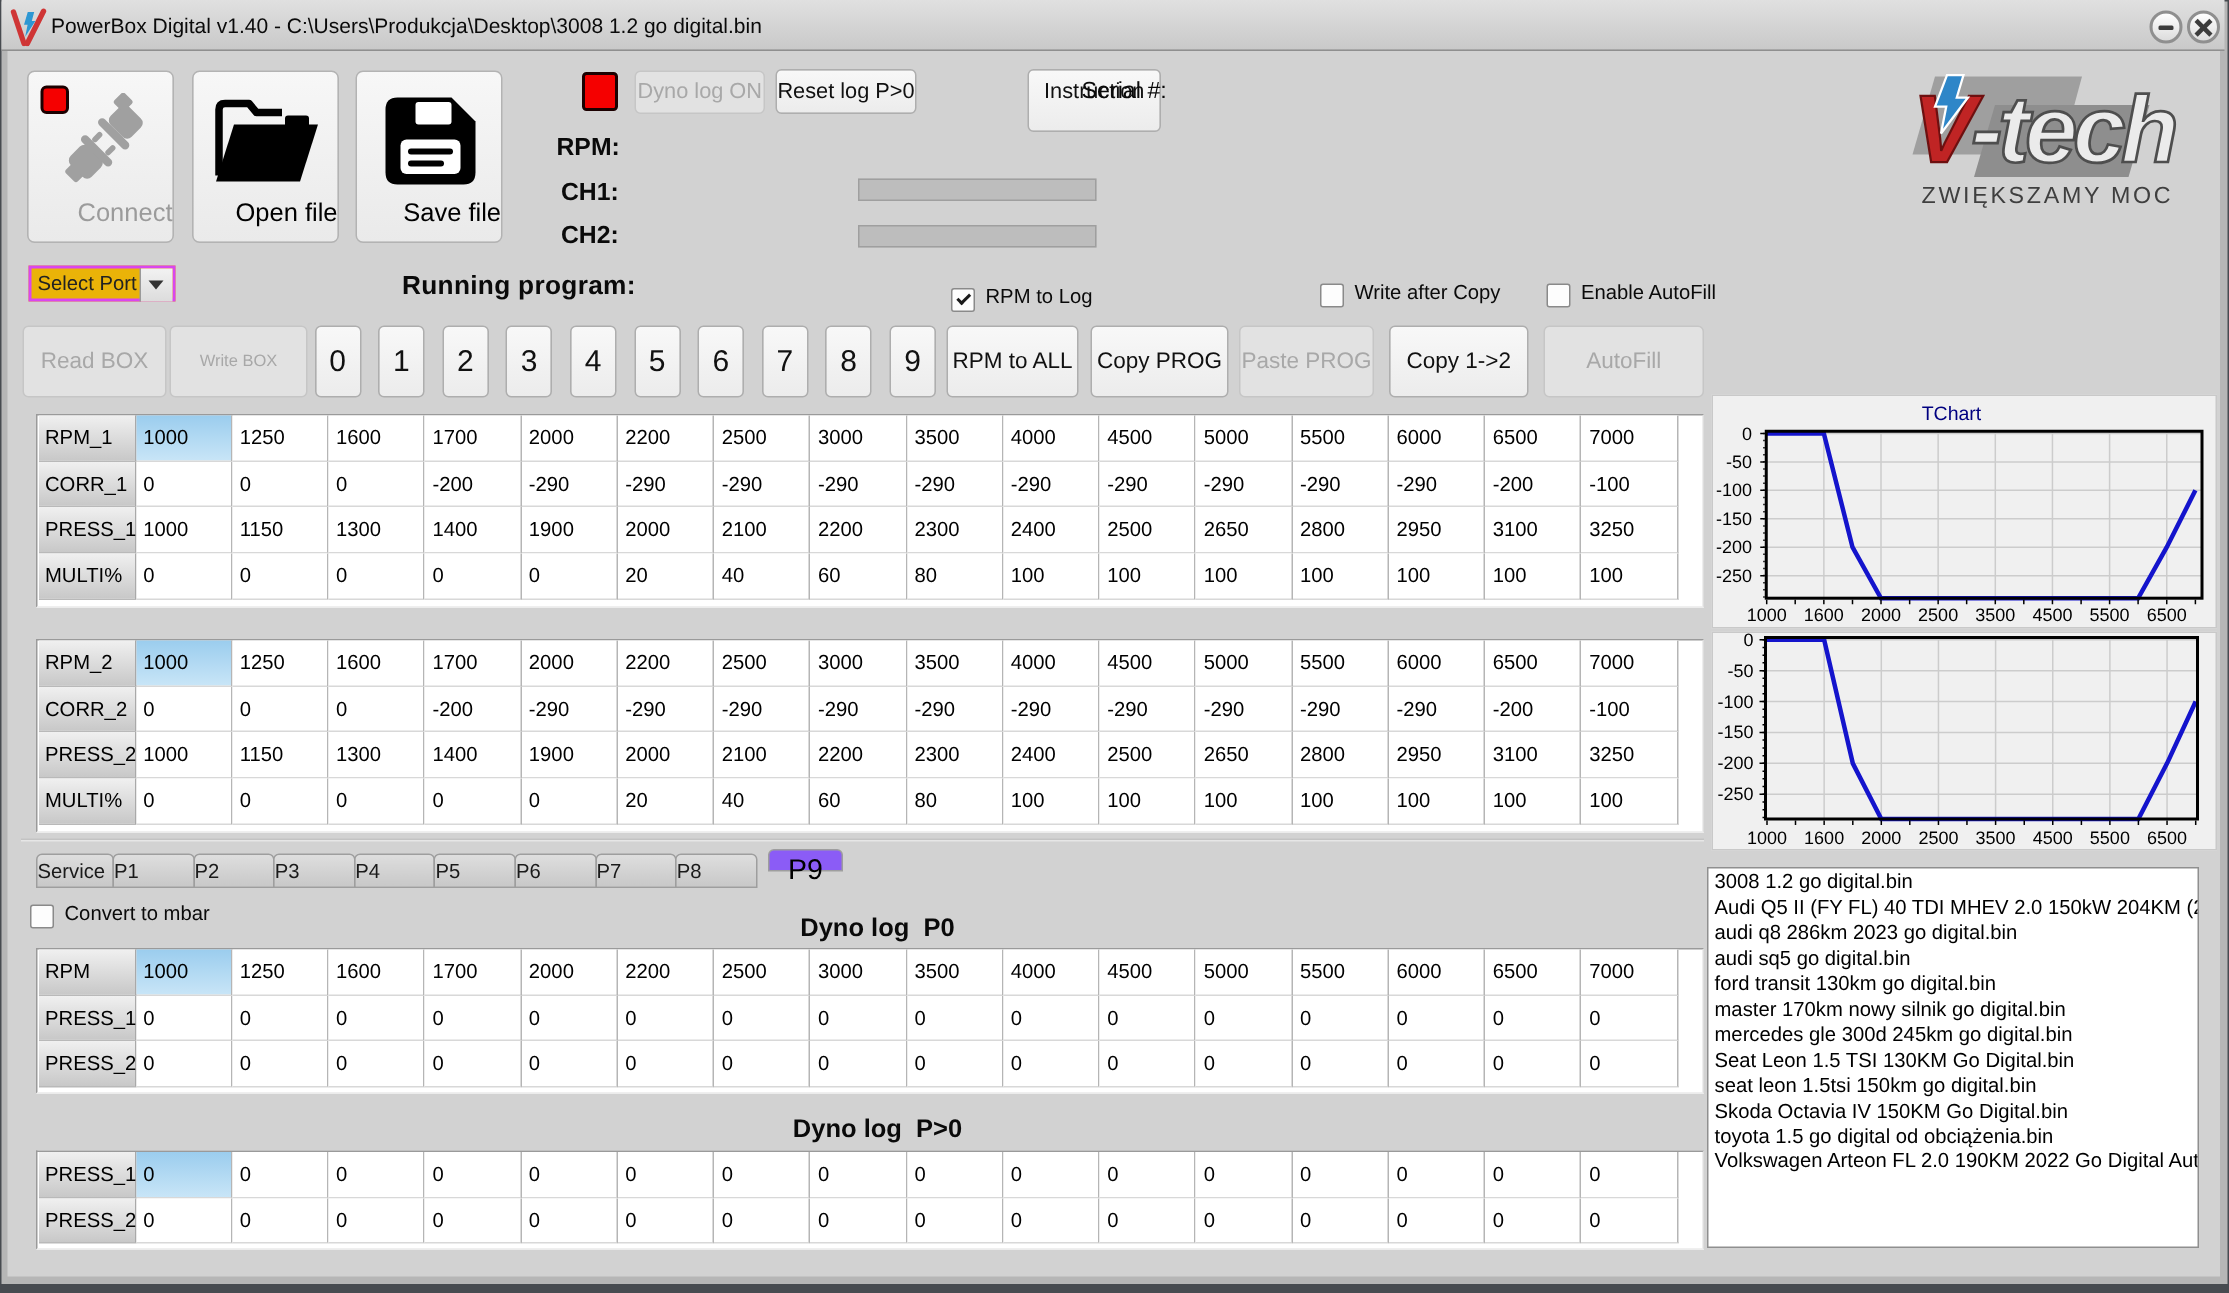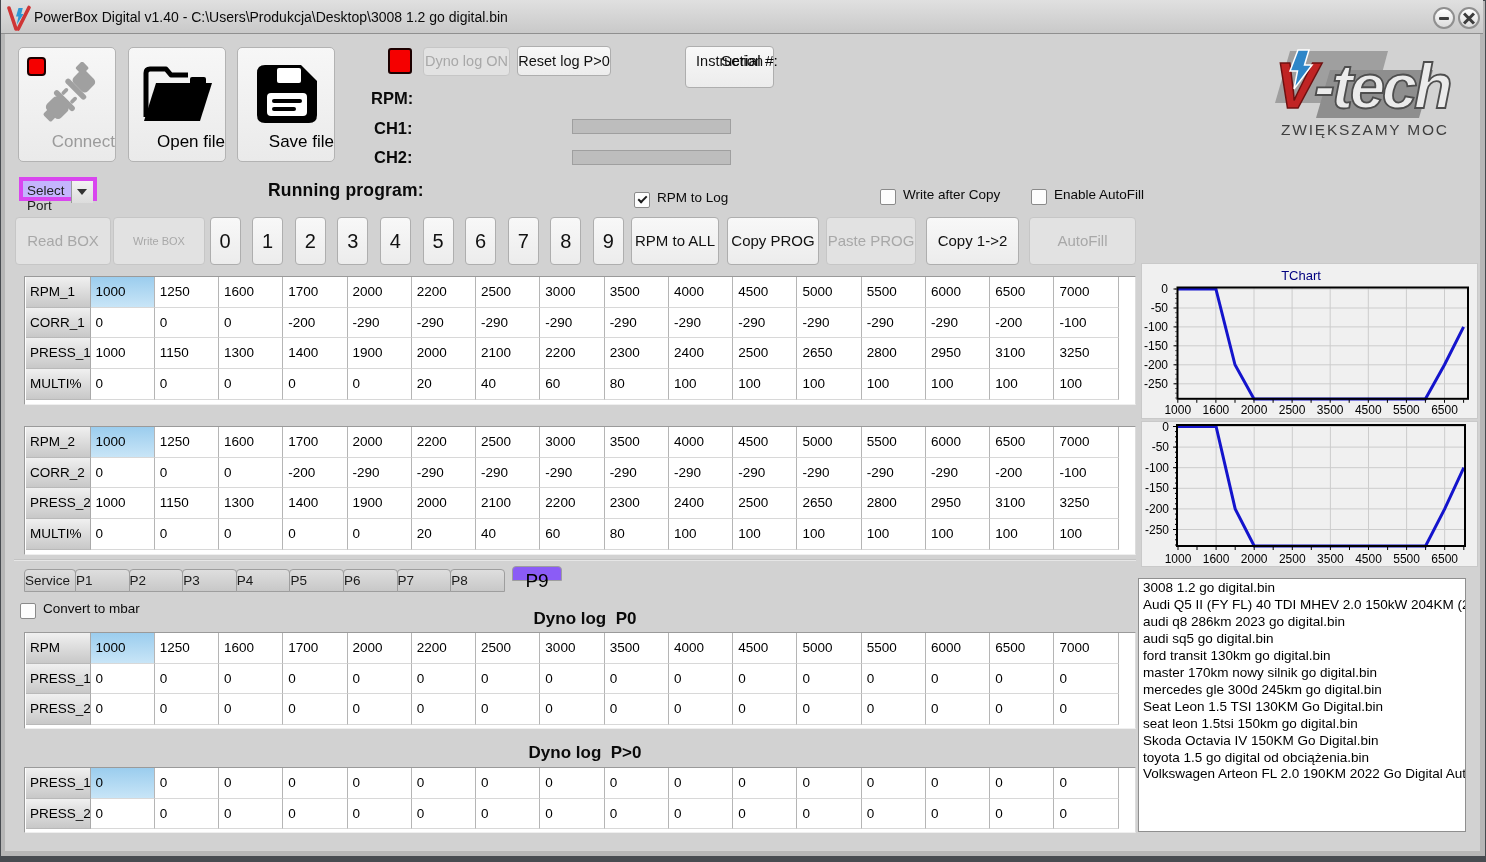--- a/index.html
+++ b/index.html
@@ -77,21 +77,21 @@
 <div class="bigbtn" style="left:237px;top:47px;">
  <svg style="position:absolute;left:17px;top:15px;" width="64" height="62" viewBox="0 0 64 62">
   <path d="M10,2 L46,2 L62,18 L62,52 Q62,60 54,60 L10,60 Q2,60 2,52 L2,10 Q2,2 10,2 Z" fill="#000"></path>
   <rect x="22" y="5" width="24" height="15" rx="2" fill="#fff"></rect>
   <rect x="12" y="30" width="40" height="23" rx="4" fill="#fff"></rect>
   <rect x="17" y="36" width="30" height="4" rx="2" fill="#000"></rect>
   <rect x="17" y="44" width="24" height="4" rx="2" fill="#000"></rect>
  </svg>
  <div class="cap" style="color:#000;">Save file</div>
 </div>
-<div style="position:absolute;left:19px;top:177px;width:78px;height:24px;background:#c4b5fd;border:4px solid #d946ef;">
+<div style="position:absolute;left:19px;top:177px;width:98px;height:24px;background:#eab308;border:2px solid #d946ef;">
  <div style="position:absolute;left:4px;top:2px;font-size:13.5px;color:#222;">Select Port</div>
  <div style="position:absolute;right:0;top:0;width:22px;height:22px;background:linear-gradient(180deg,#f2f2f2,#dcdcdc);border-left:1px solid #9a9a9a;">
   <div style="position:absolute;left:5px;top:8px;width:0;height:0;border-left:5px solid transparent;border-right:5px solid transparent;border-top:6px solid #333;"></div>
  </div>
 </div>
 
 <div class="redsq" style="left:388px;top:48px;width:24px;height:26px;border-radius:3px;"></div>
 <div class="btnd" style="left:423px;top:47px;width:87px;height:29px;font-size:14.5px;line-height:27px;">Dyno log ON</div>
 <div class="btn" style="left:517px;top:46px;width:94px;height:30px;font-size:14.5px;line-height:28px;">Reset log P&gt;0</div>
 <div class="btn" style="left:653px;top:46px;width:89px;height:42px;font-size:14.5px;line-height:28px;margin-left:32px;">Instruction</div>

